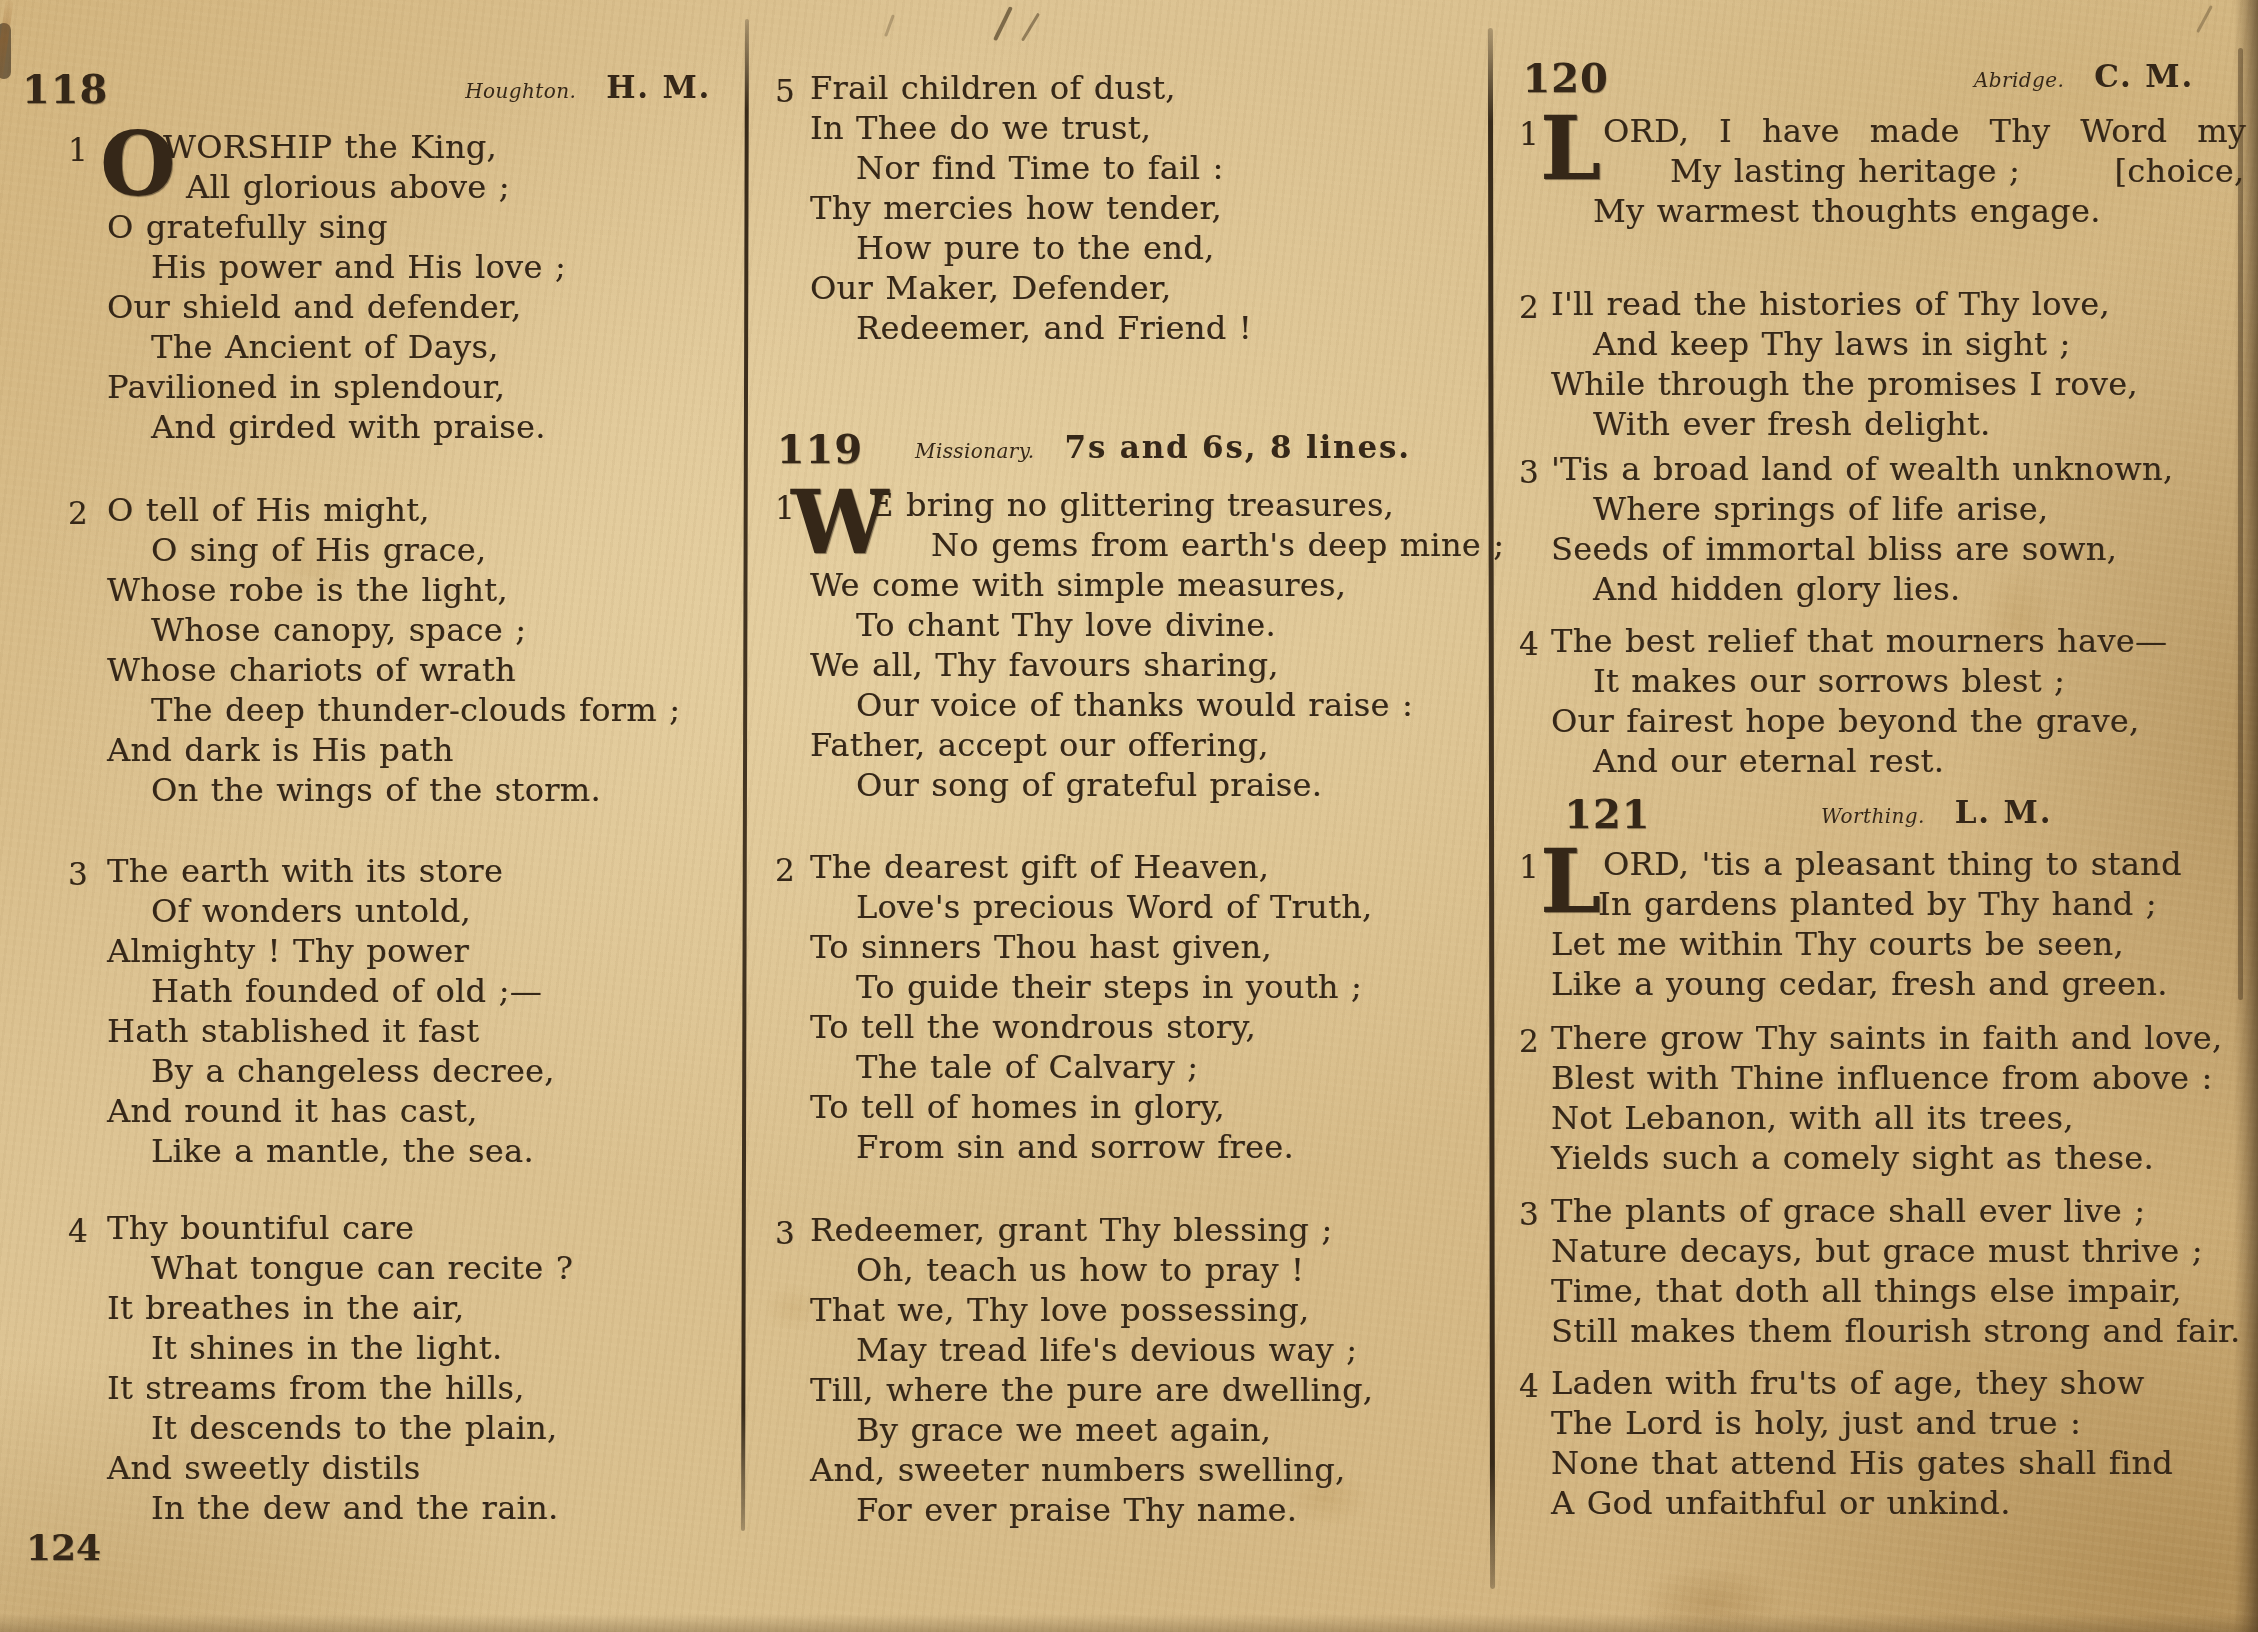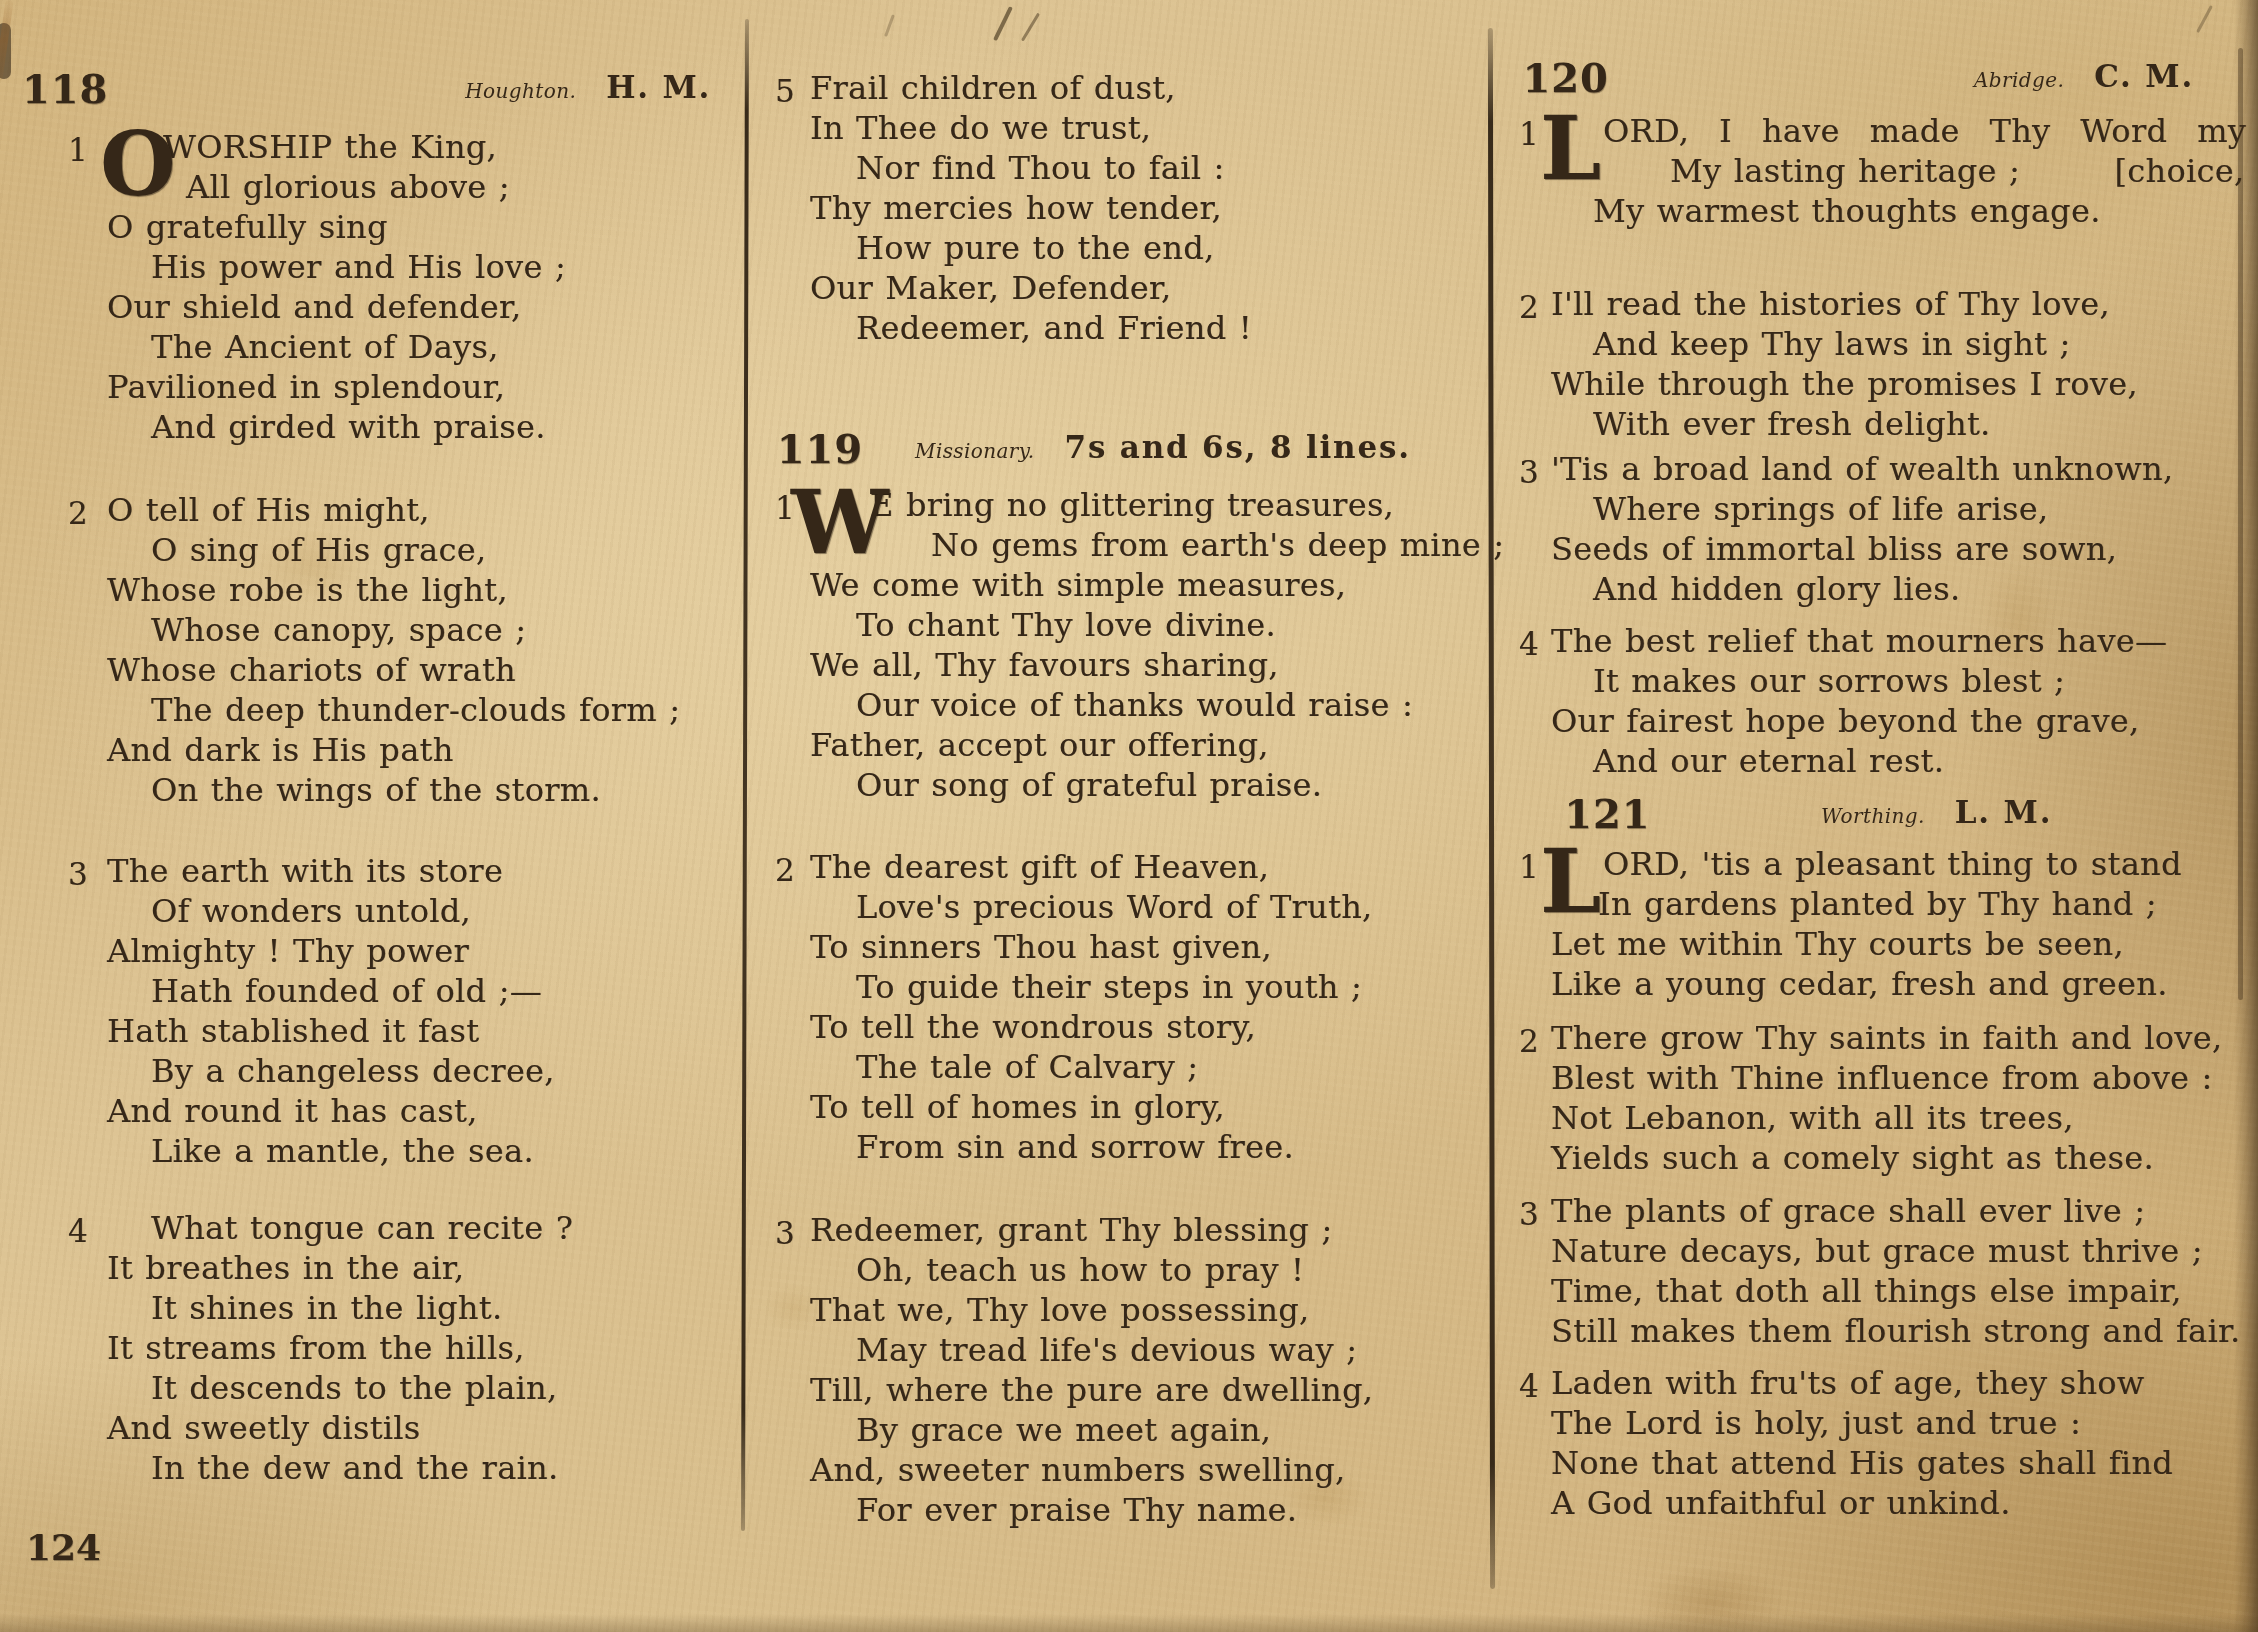--- a/index.html
+++ b/index.html
@@ -143,34 +143,35 @@
       <div class="l l1 ind">Of wonders untold,</div>
       <div class="l l2">Almighty ! Thy power</div>
       <div class="l l3 ind">Hath founded of old ;—</div>
       <div class="l l4">Hath stablished it fast</div>
       <div class="l l5 ind">By a changeless decree,</div>
       <div class="l l6">And round it has cast,</div>
       <div class="l l7 ind">Like a mantle, the sea.</div>
     </div>
   <div class="verse c1" style="top:1208px">
       <span class="vn">4</span>
+      <div class="l l0">Thy bountiful care</div>
       <div class="l l1 ind">What tongue can recite ?</div>
       <div class="l l2">It breathes in the air,</div>
       <div class="l l3 ind">It shines in the light.</div>
       <div class="l l4">It streams from the hills,</div>
       <div class="l l5 ind">It descends to the plain,</div>
       <div class="l l6">And sweetly distils</div>
       <div class="l l7 ind">In the dew and the rain.</div>
     </div>
 
   <div class="verse c2" style="top:68px">
       <span class="vn">5</span>
       <div class="l l0">Frail children of dust,</div>
       <div class="l l2">In Thee do we trust,</div>
-      <div class="l l3 ind">Nor find Thou to fail :</div>
+      <div class="l l3 ind">Nor find Time to fail :</div>
       <div class="l l4">Thy mercies how tender,</div>
       <div class="l l5 ind">How pure to the end,</div>
       <div class="l l6">Our Maker, Defender,</div>
       <div class="l l7 ind">Redeemer, and Friend !</div>
     </div>
   <div class="verse c2 dc" style="top:485px">
       <span class="vn">1</span>
       <span class="dropcap">W</span>
       <div class="l l0">E bring no glittering treasures,</div>
       <div class="l l1 ind">No gems from earth's deep mine ;</div>

